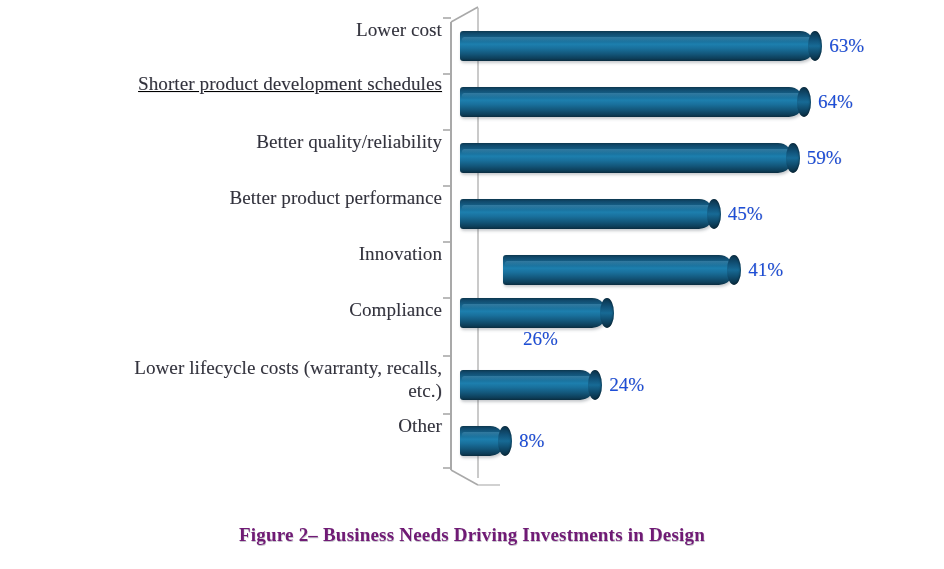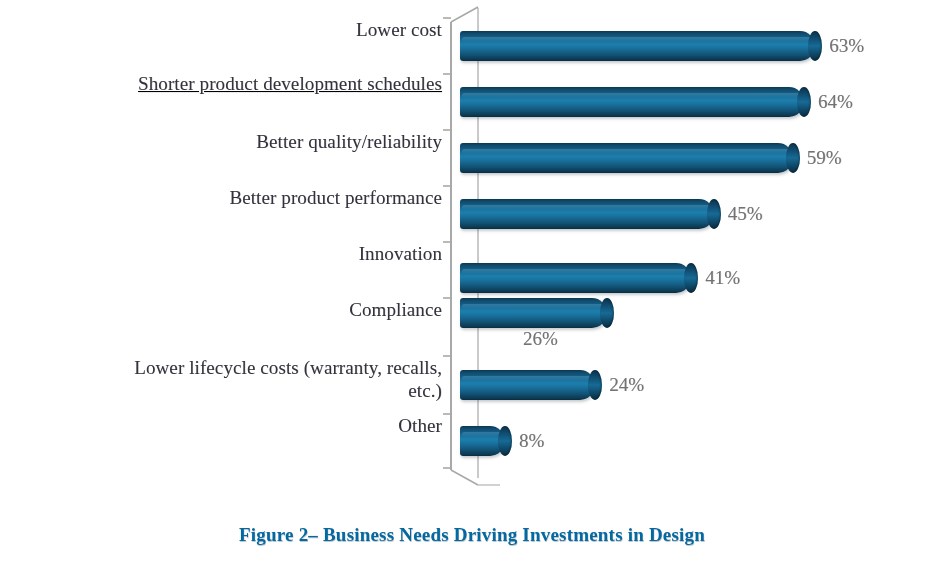--- a/index.html
+++ b/index.html
@@ -91,40 +91,40 @@
     left:2px;right:4px;top:6px;height:5px;
     border-radius:4px;
     background:linear-gradient(to bottom,rgba(120,190,225,0.30),rgba(120,190,225,0.0));
     pointer-events:none;
   }
 
   .val-label{
     margin-left:14px;
     font-family:"Liberation Serif","DejaVu Serif",serif;
     font-size:19px;
-    color:#737373;
+    color:#1d4ed8;
     white-space:nowrap;
     text-shadow:0.4px 0.4px 0 rgba(150,150,160,0.5);
   }
 
   
   #axis-svg{
     position:absolute;left:0;top:0;width:944px;height:500px;
     pointer-events:none;
   }
 
   
   #caption{
     position:absolute;
     left:0;top:524px;width:944px;
     text-align:center;
     font-family:"Liberation Serif","DejaVu Serif",serif;
     font-weight:bold;
     font-size:19px;
-    color:#0369a1;
+    color:#701a75;
     letter-spacing:0.2px;
     text-shadow:0.5px 0.5px 0 rgba(150,150,160,0.55);
   }
 </style>
 </head>
 <body>
 
 <div id="figure">
 
   <div id="plot">
@@ -192,21 +192,21 @@
           <span class="val-label">64%</span>
         </div>
         <div class="bar-row" style="top: 130px; height: 56px;">
           <div class="bar" style="width: 332.76px;"></div>
           <span class="val-label">59%</span>
         </div>
         <div class="bar-row" style="top: 186px; height: 56px;">
           <div class="bar" style="width: 253.8px;"></div>
           <span class="val-label">45%</span>
         </div>
-        <div class="bar-row" style="top: 250px; height: 56px;">
+        <div class="bar-row" style="top: 242px; height: 56px; margin-left: 43px;">
           <div class="bar" style="width: 231.24px;"></div>
           <span class="val-label">41%</span>
         </div>
         <div class="bar-row" style="top: 298px; height: 58px; flex-direction: column;">
           <div class="bar" style="width: 146.64px;"></div>
           <span class="val-label">26%</span>
         </div>
         <div class="bar-row" style="top: 356px; height: 58px;">
           <div class="bar" style="width: 135.36px;"></div>
           <span class="val-label">24%</span>

